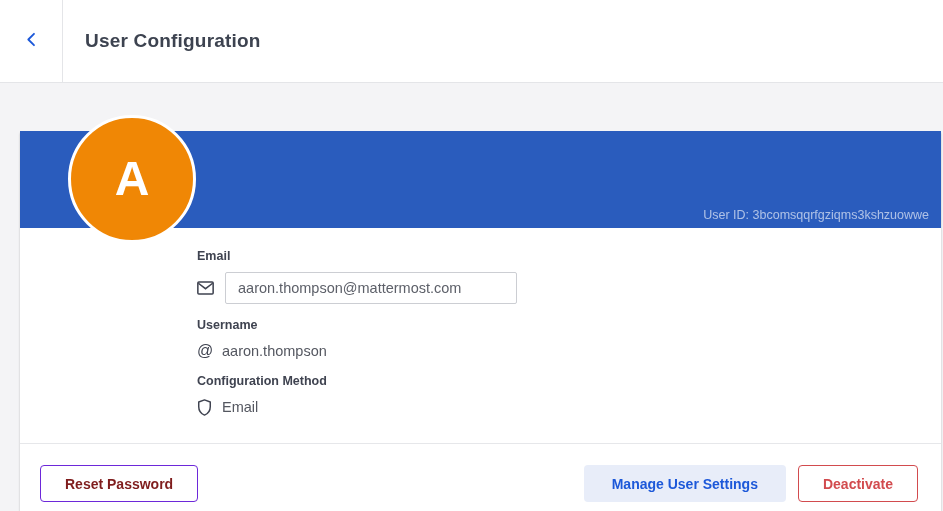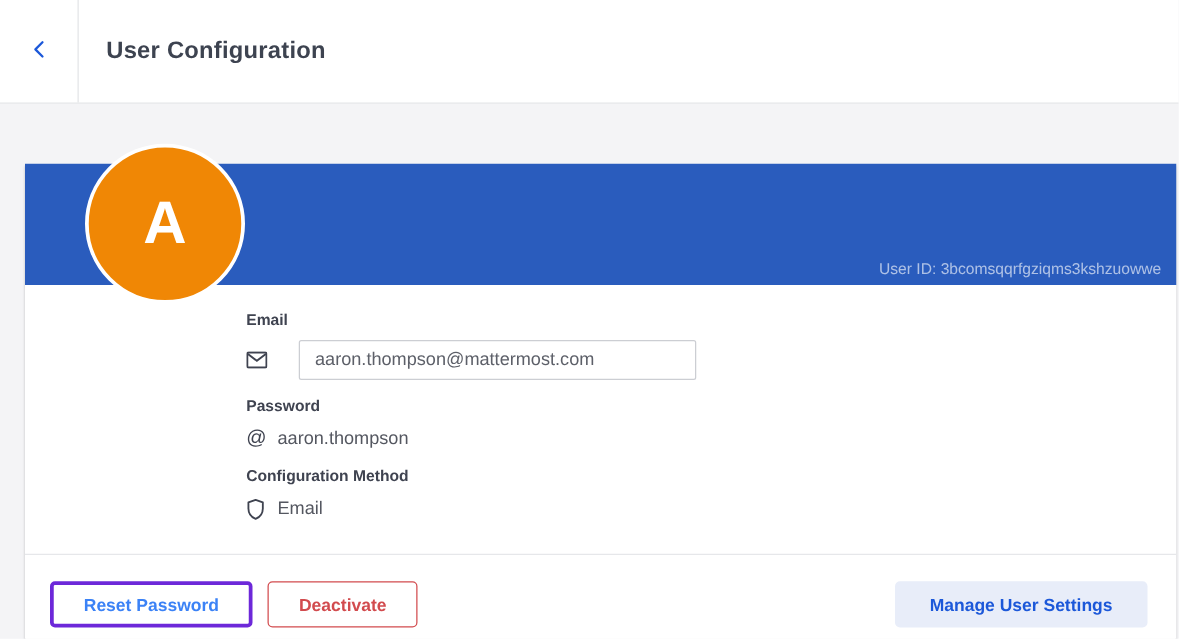--- a/index.html
+++ b/index.html
@@ -99,23 +99,23 @@
   .row-email { margin-bottom: 15px; }
   .row-username { height: 20px; margin-bottom: 14px; }
   .row-auth { height: 20px; }
   .field-icon {
     width: 22px;
     display: flex;
     align-items: center;
     flex: none;
   }
   .email-input {
-    width: 318px;
+    width: 292px;
     height: 32px;
-    margin-left: 20px;
+    margin-left: 6px;
     border: 1px solid #ccced3;
     border-radius: 2px;
     padding: 0 12px;
     font-family: "Liberation Sans", "DejaVu Sans", sans-serif;
     font-size: 14.5px;
     color: #5d6069;
     outline: none;
   }
   .at-icon {
     font-size: 16px;
@@ -143,22 +143,22 @@
     height: 37px;
     padding: 0 24px;
     border-radius: 4px;
     font-family: "Liberation Sans", "DejaVu Sans", sans-serif;
     font-size: 14px;
     font-weight: 700;
     cursor: pointer;
     background: #ffffff;
   }
   .btn-blue-outline {
-    border: 3px solid #6d28d9;
-    color: #3b82f6;
+    border: 1px solid #6d28d9;
+    color: #7f1d1d;
   }
   .btn-red-outline {
     border: 1px solid #d24b4e;
     color: #d24b4e;
     margin-left: 12px;
   }
   .btn-tertiary {
     margin-left: auto;
     border: none;
     background: #e8edf9;
@@ -200,21 +200,21 @@
             <svg width="17" height="14" viewBox="0 0 20 16">
               <rect x="1" y="1" width="18" height="14" rx="1.2" fill="none" stroke="#3f4350" stroke-width="1.8"></rect>
               <path d="M1.6 2.4 L10 8.8 L18.4 2.4" fill="none" stroke="#3f4350" stroke-width="1.8"></path>
             </svg>
           </span>
           <input class="email-input" type="text" value="aaron.thompson@mattermost.com" style="">
         </div>
       </div>
 
       <div>
-        <div class="field-label">Password</div>
+        <div class="field-label">Username</div>
         <div class="field-row row-username">
           <span class="field-icon">
             <span class="at-icon">@</span>
           </span>
           <span class="field-value">aaron.thompson</span>
         </div>
       </div>
 
       <div>
         <div class="field-label">Configuration Method</div>
@@ -227,18 +227,18 @@
           <span class="field-value">Email</span>
         </div>
       </div>
 
     </div>
 
     <div class="card-divider"></div>
 
     <footer class="card-footer">
       <button class="btn btn-blue-outline">Reset Password</button>
+      <button class="btn btn-tertiary">Manage User Settings</button>
       <button class="btn btn-red-outline">Deactivate</button>
-      <button class="btn btn-tertiary">Manage User Settings</button>
     </footer>
 
   </section>
 </main>
 
 </body></html>

